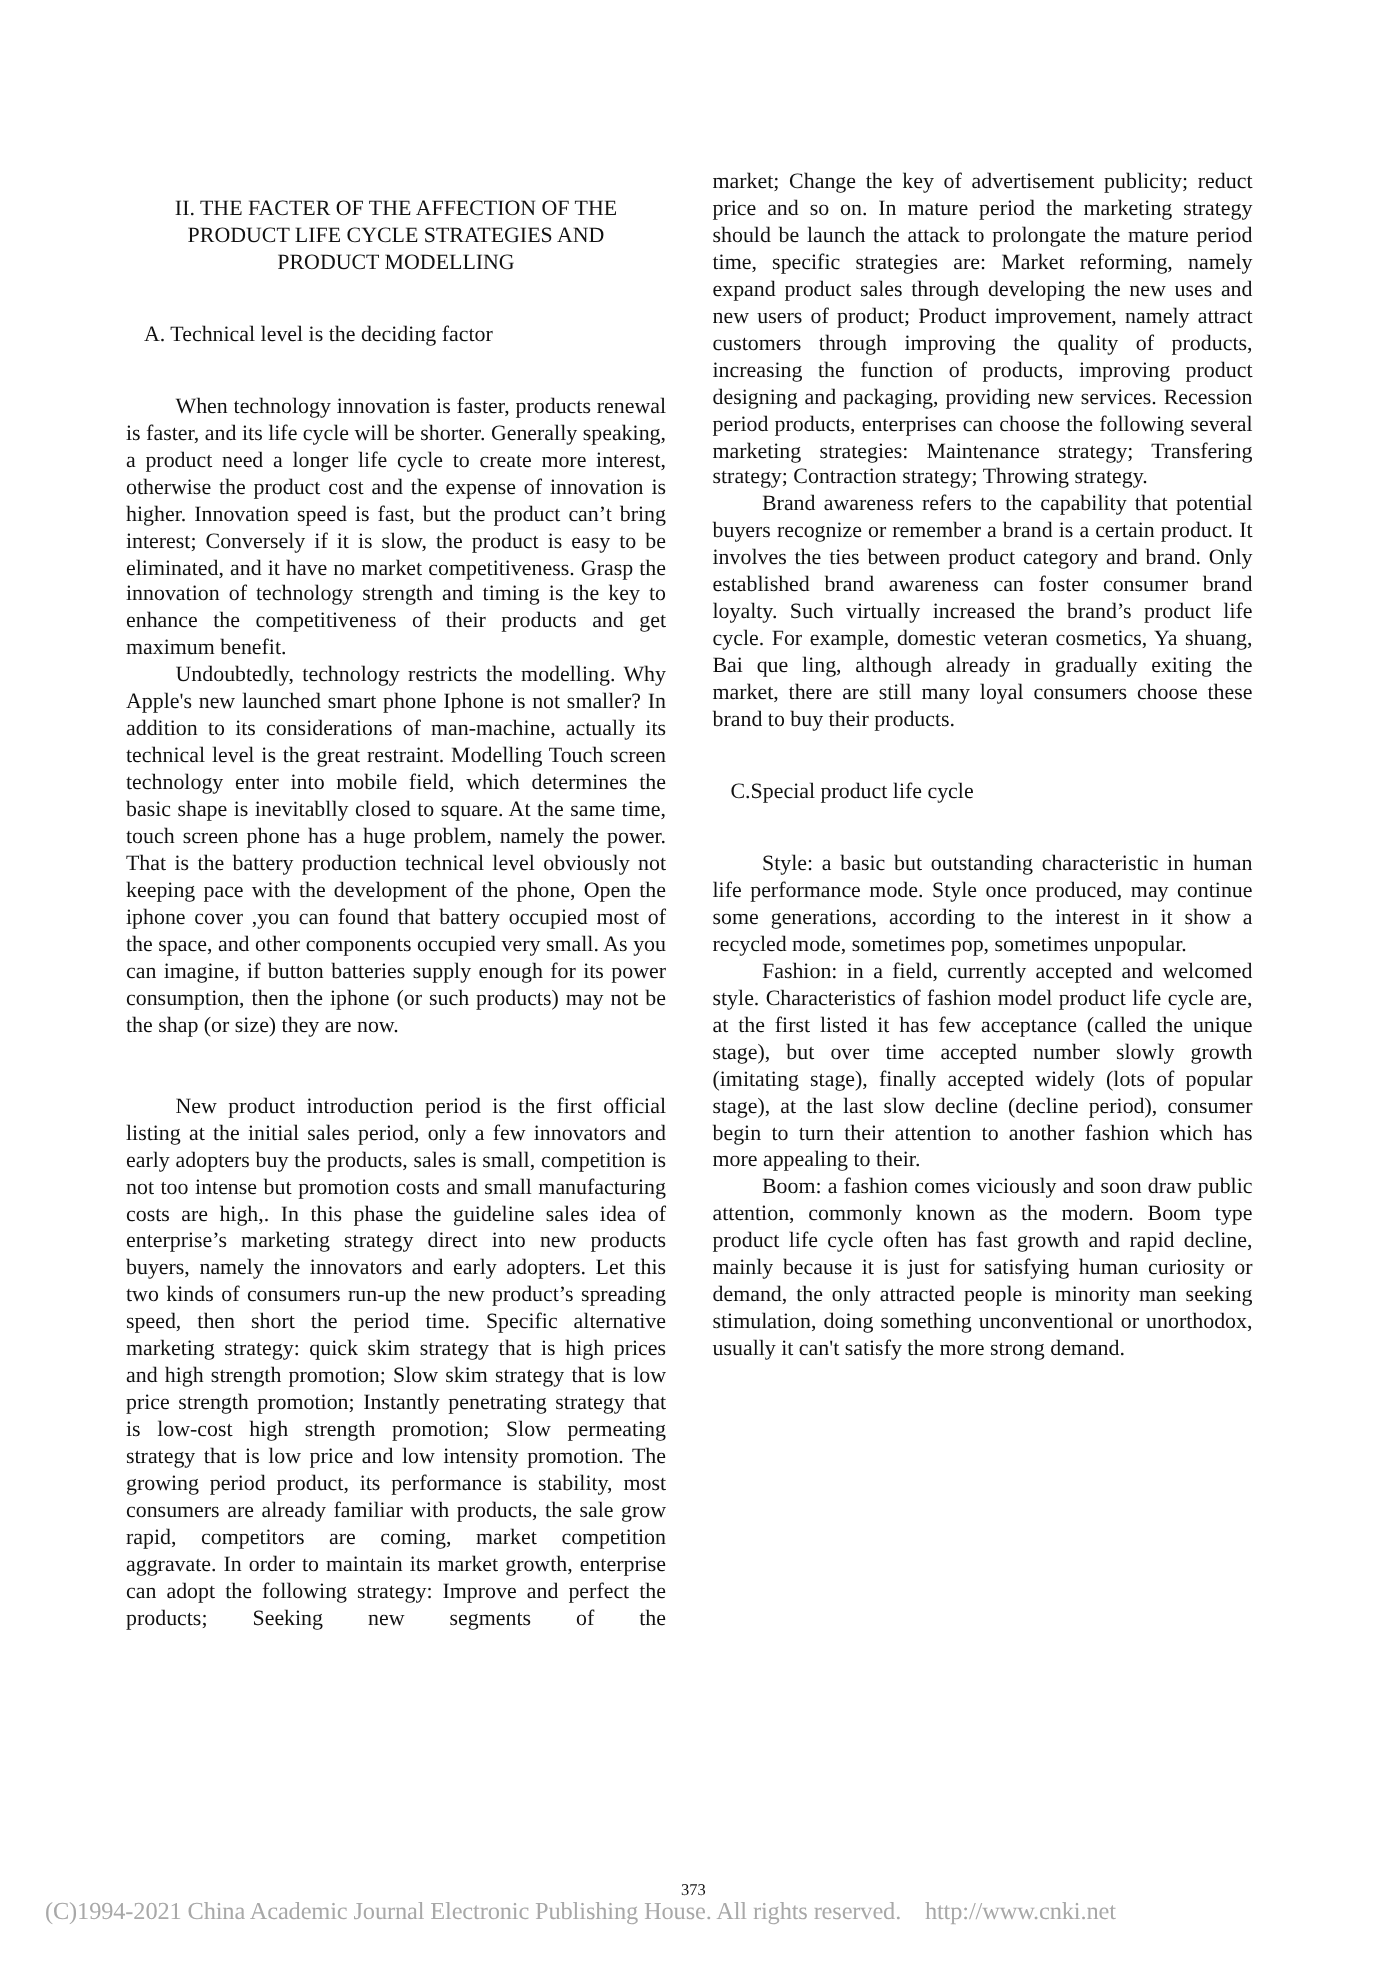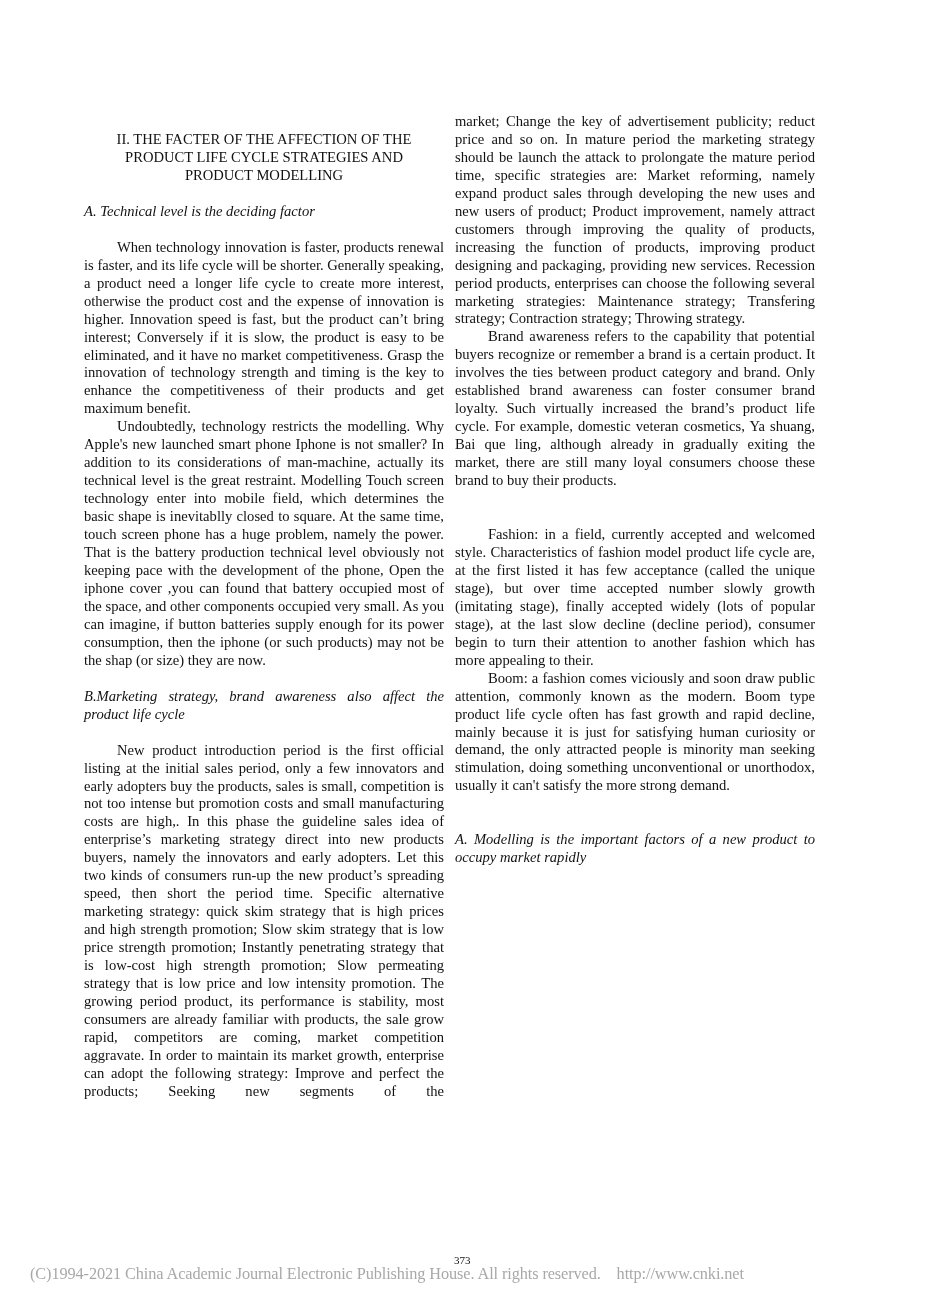--- a/index.html
+++ b/index.html
@@ -1,52 +1,52 @@
 <!DOCTYPE html>
 <html><head>
 <meta charset="utf-8">
 <style>
   html, body { margin: 0; padding: 0; background: #ffffff; }
   body { width: 925px; height: 1309px; position: relative; overflow: hidden;
          font-family: "Liberation Serif", "DejaVu Serif", serif; color: #111; }
   .col { position: absolute; top: 113px; width: 360px; font-size: 14.6px; line-height: 17.95px; }
   .col.left { left: 84px; }
-  .col.right { left: 455px; }
+  .col.right { left: 475px; }
   .p { text-align: justify; margin: 0; text-indent: 33px; hyphens: none; }
   .sec-head { text-align: center; margin: 0; font-size: 14.6px; line-height: 17.95px; }
-  .sub-head { font-style: italic; margin: 0; text-align: justify; }
+  .sub-head { margin: 12px; text-align: justify; }
   .gap18 { height: 18px; }
   .pagenum { position: absolute; left: 454px; top: 1254px; font-size: 11px; color: #111; }
   .copyright { position: absolute; left: 30px; top: 1264px; font-size: 16.3px; color: #a8a8a8;
                white-space: pre; letter-spacing: -0.1px; }
 </style>
 </head>
 <body>
 
 <div class="col left">
   <div class="gap18"></div>
   <p class="sec-head" style="padding:0 8px;">II.    THE FACTER OF THE AFFECTION OF THE PRODUCT LIFE CYCLE STRATEGIES AND PRODUCT MODELLING</p>
   <div class="gap18"></div>
   <p class="sub-head">A. Technical level is the deciding factor</p>
   <div class="gap18"></div>
   <p class="p">When technology innovation is faster, products renewal is faster, and its life cycle will be shorter. Generally speaking, a product need a longer life cycle to create more interest, otherwise the product cost and the expense of innovation is higher. Innovation speed is fast, but the product can’t bring interest; Conversely if it is slow, the product is easy to be eliminated, and it have no market competitiveness. Grasp the innovation of technology strength and timing is the key to enhance the competitiveness of their products and get maximum benefit.</p>
   <p class="p">Undoubtedly, technology restricts the modelling. Why Apple's new launched smart phone Iphone is not smaller? In addition to its considerations of man-machine, actually its technical level is the great restraint. Modelling Touch screen technology enter into mobile field, which determines the basic shape is inevitablly closed to square. At the same time, touch screen phone has a huge problem, namely the power. That is the battery production technical level obviously not keeping pace with the development of the phone, Open the iphone cover ,you can found that battery occupied most of the space, and other components occupied very small. As you can imagine, if button batteries supply enough for its power consumption, then the iphone (or such products) may not be the shap (or size) they are now.</p>
   <div class="gap18"></div>
-  <p class="sub-head">B.Marketing strategy, brand awareness also affect the product life cycle</p>
   <div class="gap18"></div>
   <p class="p" style="text-align-last: justify;">New product introduction period is the first official listing at the initial sales period, only a few innovators and early adopters buy the products, sales is small, competition is not too intense but promotion costs and small manufacturing costs are high,. In this phase the guideline sales idea of enterprise’s marketing strategy direct into new products buyers, namely the innovators and early adopters. Let this two kinds of consumers run-up the new product’s spreading speed, then short the period time. Specific alternative marketing strategy: quick skim strategy that is high prices and high strength promotion; Slow skim strategy that is low price strength promotion; Instantly penetrating strategy that is low-cost high strength promotion; Slow permeating strategy that is low price and low intensity promotion. The growing period product, its performance is stability, most consumers are already familiar with products, the sale grow rapid, competitors are coming, market competition aggravate. In order to maintain its market growth, enterprise can adopt the following strategy: Improve and perfect the products; Seeking new segments of the</p>
 </div>
 
 <div class="col right">
   <p class="p" style="text-indent:0;">market; Change the key of advertisement publicity; reduct price and so on. In mature period the marketing strategy should be launch the attack to prolongate the mature period time, specific strategies are: Market reforming, namely expand product sales through developing the new uses and new users of product; Product improvement, namely attract customers through improving the quality of products, increasing the function of products, improving product designing and packaging, providing new services. Recession period products, enterprises can choose the following several marketing strategies: Maintenance strategy; Transfering strategy; Contraction strategy; Throwing strategy.</p>
   <p class="p">Brand awareness refers to the capability that potential buyers recognize or remember a brand is a certain product. It involves the ties between product category and brand. Only established brand awareness can foster consumer brand loyalty. Such virtually increased the brand’s product life cycle. For example, domestic veteran cosmetics, Ya shuang, Bai que ling, although already in gradually exiting the market, there are still many loyal consumers choose these brand to buy their products.</p>
   <div class="gap18"></div>
+  <p class="sub-head">C.Special product life cycle</p>
   <div class="gap18"></div>
+  <p class="p">Style: a basic but outstanding characteristic in human life performance mode. Style once produced, may continue some generations, according to the interest in it show a recycled mode, sometimes pop, sometimes unpopular.</p>
   <p class="p">Fashion: in a field, currently accepted and welcomed style. Characteristics of fashion model product life cycle are, at the first listed it has few acceptance (called the unique stage), but over time accepted number slowly growth (imitating stage), finally accepted widely (lots of popular stage), at the last slow decline (decline period), consumer begin to turn their attention to another fashion which has more appealing to their.</p>
   <p class="p">Boom: a fashion comes viciously and soon draw public attention, commonly known as the modern. Boom type product life cycle often has fast growth and rapid decline, mainly because it is just for satisfying human curiosity or demand, the only attracted people is minority man seeking stimulation, doing something unconventional or unorthodox, usually it can't satisfy the more strong demand.</p>
   <div class="gap18"></div>
   <div class="gap18"></div>
-  <p class="sub-head">A. Modelling is the important factors of a new product to occupy market rapidly</p>
   <div class="gap18"></div>
 </div>
 
 <div class="pagenum">373</div>
 <div class="copyright">(C)1994-2021 China Academic Journal Electronic Publishing House. All rights reserved.    http://www.cnki.net</div>
 
 </body></html>

